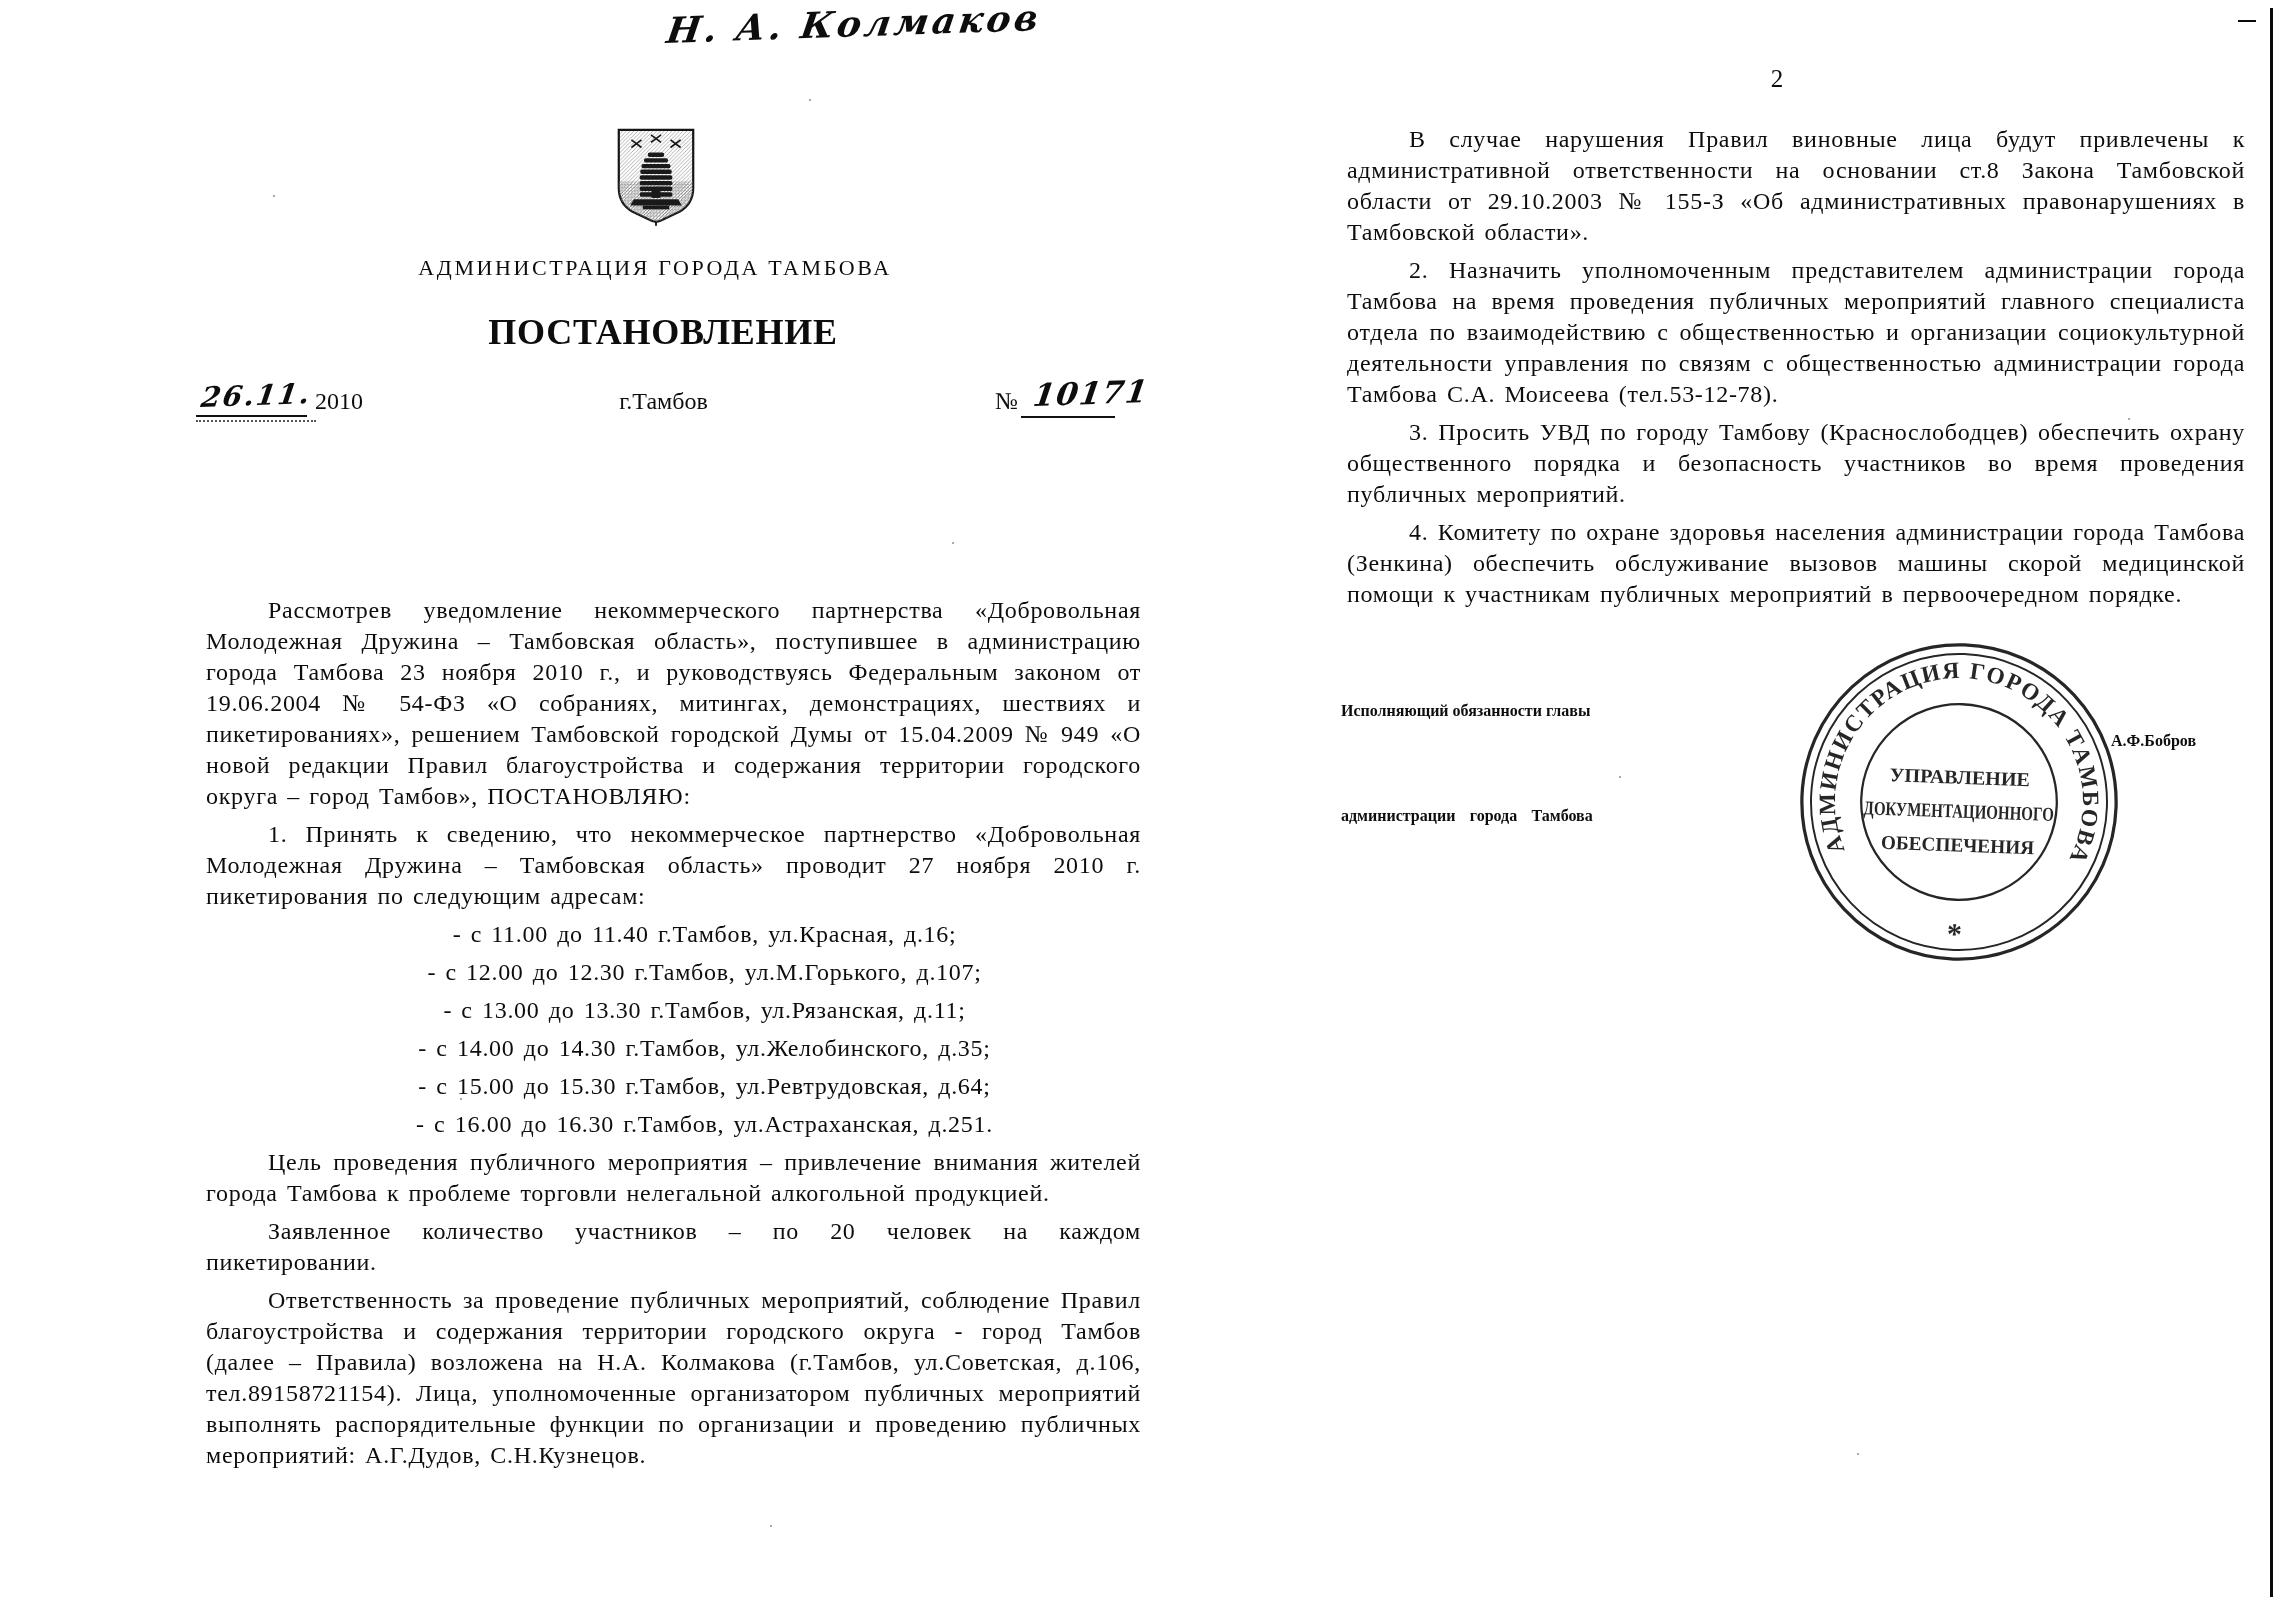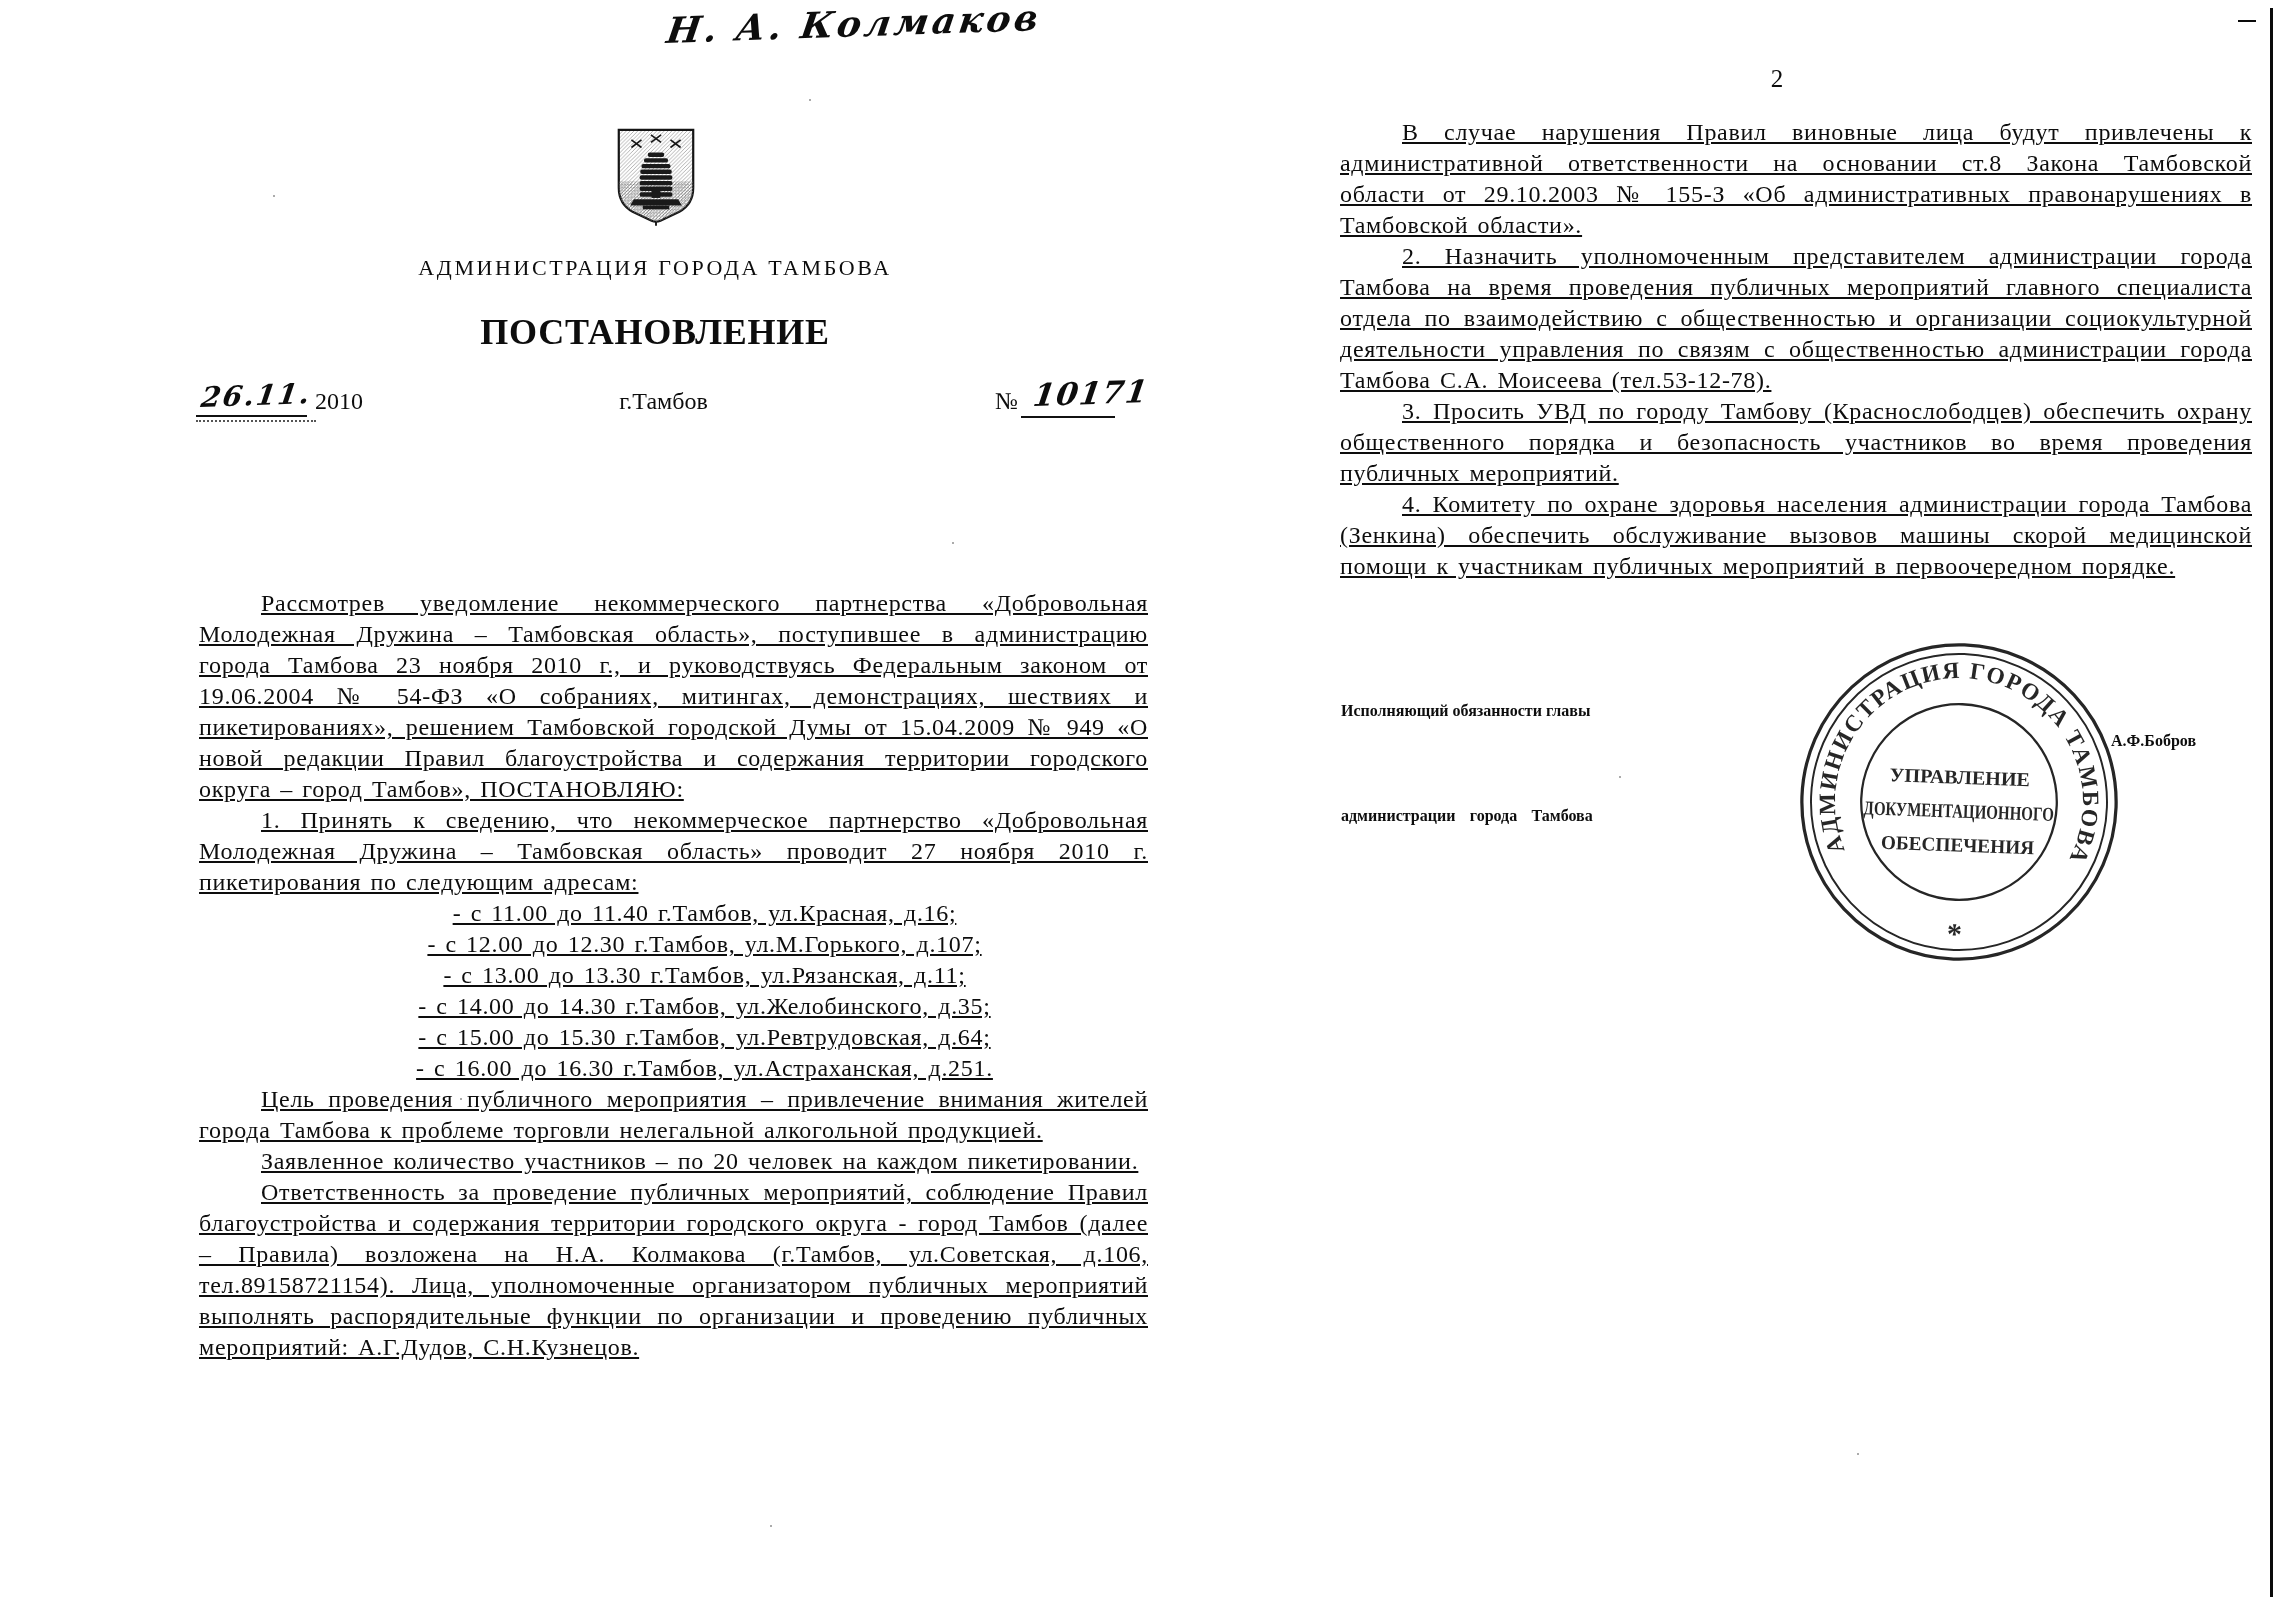--- a/index.html
+++ b/index.html
@@ -6,21 +6,21 @@
   #canvas{
     position:relative;width:2284px;height:1616px;background:#ffffff;
     font-family:"Liberation Serif", serif;color:#0d0d0d;overflow:hidden;
   }
   .abs{position:absolute;}
   
   .doc-text{
     font-size:24px;line-height:31px;letter-spacing:0.7px;word-spacing:2.6px;
     text-align:justify;
   }
-  .doc-text p{margin:0;text-indent:62px;text-decoration:underline;}
+  .doc-text p{margin:7px;text-indent:62px;}
   .addr{margin:0;text-indent:65px;text-align:center;}
   .hand{
     font-family:"DejaVu Serif", serif;font-style:italic;font-weight:bold;
     transform:skewX(-10deg) rotate(-2deg);transform-origin:left bottom;
   }
   .org-name{font-size:22px;letter-spacing:2.6px;text-align:center;white-space:nowrap;}
   .doc-type{font-size:36px;font-weight:bold;letter-spacing:0.7px;text-align:center;white-space:nowrap;}
   .subject{font-size:24px;font-weight:bold;line-height:31px;}
   .sig-line{font-size:16px;font-weight:bold;white-space:nowrap;}
   .underline-bar{border-bottom:2.6px solid #111;height:0;}
@@ -68,21 +68,21 @@
         <rect x="39" y="103" width="52" height="7" rx="3"></rect>
         <rect x="58" y="96" width="14" height="16"></rect>
         <path d="M30,114 L100,114 L106,124 L24,124 Z"></path>
         <rect x="44" y="124" width="42" height="6"></rect>
       </g>
     </svg>
   </div>
 
   <div class="abs org-name" style="left:199px;top:255px;width:912px;">АДМИНИСТРАЦИЯ ГОРОДА ТАМБОВА</div>
 
-  <div class="abs doc-type" style="left:199px;top:311px;width:912px;">ПОСТАНОВЛЕНИЕ</div>
+  <div class="abs doc-type" style="left:207px;top:311px;width:912px;">ПОСТАНОВЛЕНИЕ</div>
 
   <div class="abs" style="left:199px;top:381px;width:912px;height:46px;font-size:24px;">
     <span class="abs hand" style="left:0px;top:0px;font-size:28px;letter-spacing:2px;">26.11.</span>
     <span class="abs underline-bar" style="left:-3.3px;top:34px;width:111px;"></span>
     <span class="abs" style="left:-3.3px;top:39px;width:120px;border-bottom:2px dotted #555;height:0;"></span>
     <span class="abs" style="left:116px;top:6.5px;">2010</span>
     <span class="abs" style="left:393px;top:6.5px;width:143px;text-align:center;">г.Тамбов</span>
     <span class="abs" style="left:796px;top:6.5px;">№</span>
     <span class="abs hand" style="left:832px;top:-3.9px;font-size:31px;letter-spacing:1.3px;">10171</span>
     <span class="abs underline-bar" style="left:822px;top:35px;width:94px;"></span>

